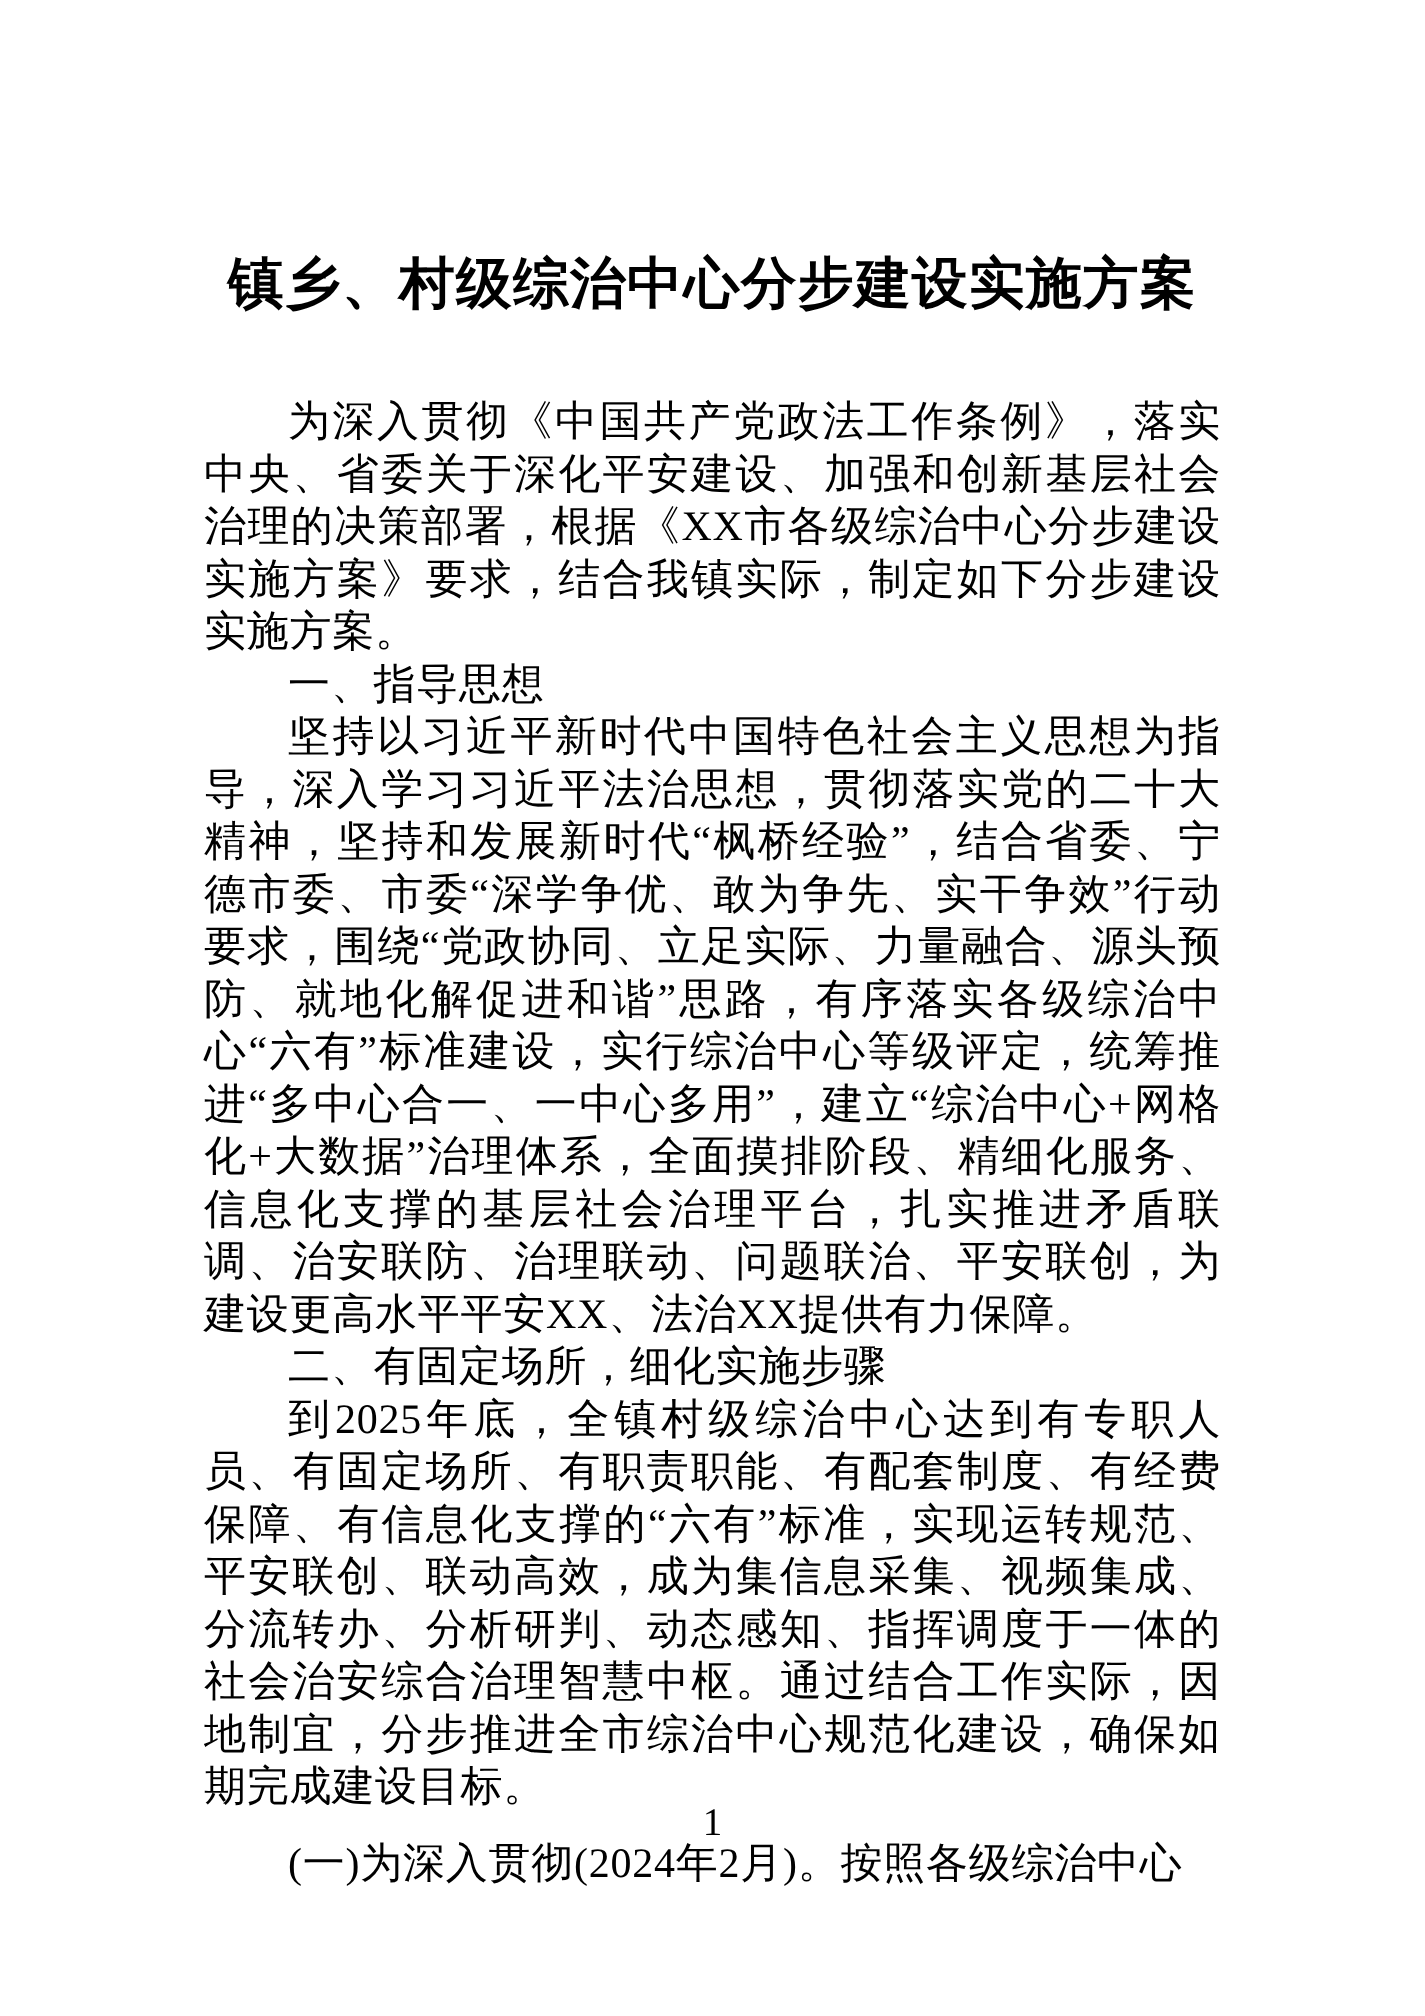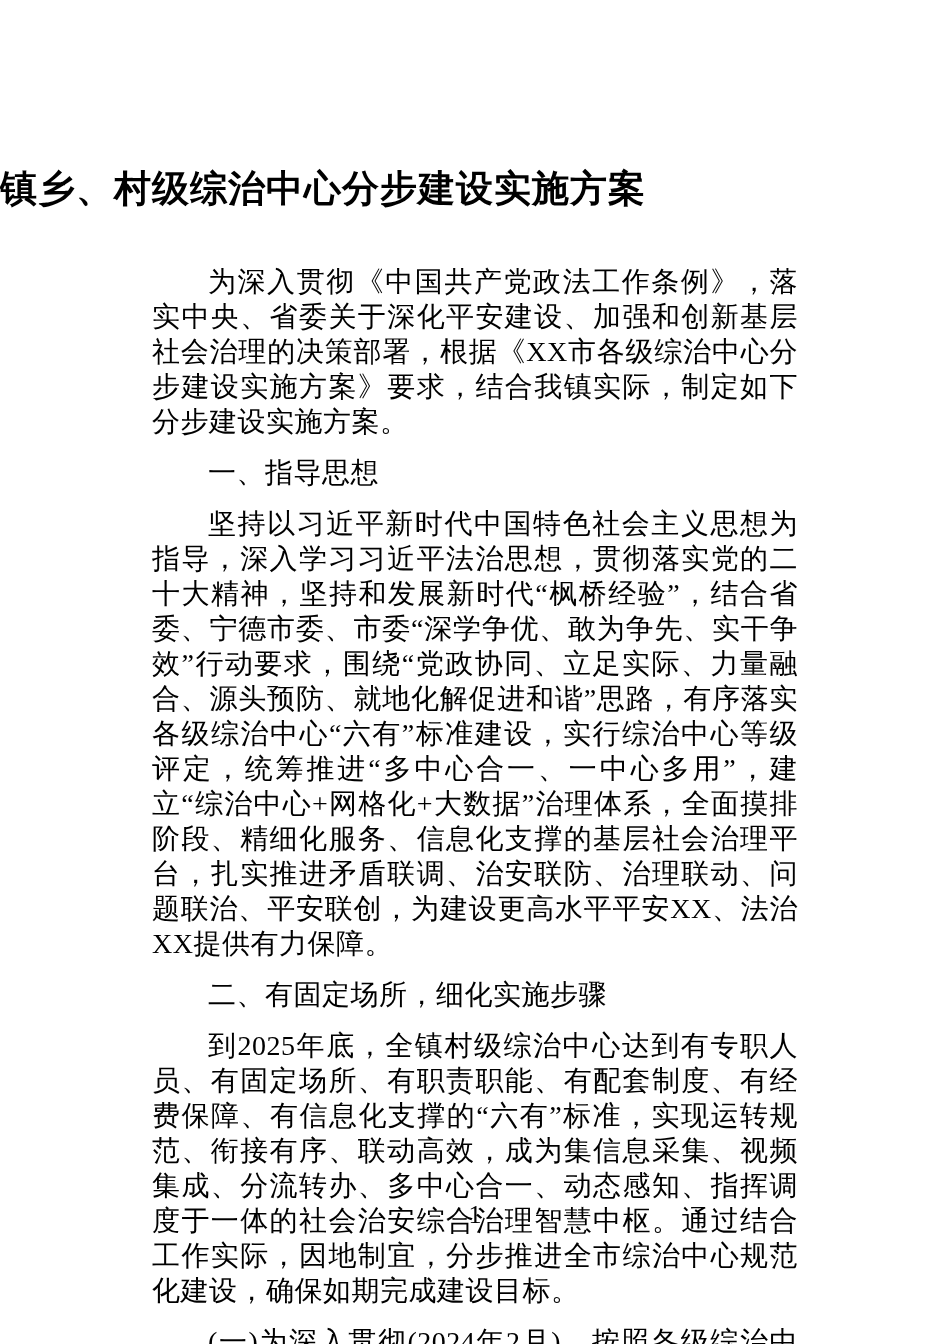--- a/index.html
+++ b/index.html
@@ -17,38 +17,38 @@
   .page {
     position: relative;
     width: 950px;
     height: 1344px;
     background: #ffffff;
     overflow: hidden;
   }
   .doc-title {
     margin: 0;
     padding-top: 164px;
-    text-align: left;
+    text-align: center;
     font-family: "Liberation Sans", "DejaVu Sans", sans-serif;
     font-weight: bold;
     font-size: 37px;
     letter-spacing: 1px;
     color: #000000;
   }
   .body-text {
     width: 678px;
     margin: 50px auto 0 auto;
     font-size: 28px;
     line-height: 35px;
     text-align: justify;
     text-justify: inter-character;
     letter-spacing: 0.5px;
   }
   .para {
-    margin: 16px;
+    margin: 0;
     text-indent: 2em;
   }
   .para.heading {
     font-weight: normal;
   }
   .para.spaced {
     margin-top: 16px;
   }
   .page-number {
     position: absolute;
@@ -65,19 +65,19 @@
 
 <div class="page">
 
   <h1 class="doc-title">镇乡、村级综治中心分步建设实施方案</h1>
 
   <div class="body-text">
     <p class="para">为深入贯彻《中国共产党政法工作条例》，落实中央、省委关于深化平安建设、加强和创新基层社会治理的决策部署，根据《XX市各级综治中心分步建设实施方案》要求，结合我镇实际，制定如下分步建设实施方案。</p>
     <p class="para heading">一、指导思想</p>
     <p class="para">坚持以习近平新时代中国特色社会主义思想为指导，深入学习习近平法治思想，贯彻落实党的二十大精神，坚持和发展新时代“枫桥经验”，结合省委、宁德市委、市委“深学争优、敢为争先、实干争效”行动要求，围绕“党政协同、立足实际、力量融合、源头预防、就地化解促进和谐”思路，有序落实各级综治中心“六有”标准建设，实行综治中心等级评定，统筹推进“多中心合一、一中心多用”，建立“综治中心+网格化+大数据”治理体系，全面摸排阶段、精细化服务、信息化支撑的基层社会治理平台，扎实推进矛盾联调、治安联防、治理联动、问题联治、平安联创，为建设更高水平平安XX、法治XX提供有力保障。</p>
     <p class="para heading">二、有固定场所，细化实施步骤</p>
-    <p class="para">到2025年底，全镇村级综治中心达到有专职人员、有固定场所、有职责职能、有配套制度、有经费保障、有信息化支撑的“六有”标准，实现运转规范、衔接有序、联动高效，成为集信息采集、视频集成、分流转办、多中心合一、动态感知、指挥调度于一体的社会治安综合治理智慧中枢。通过结合工作实际，因地制宜，分步推进全市综治中心规范化建设，确保如期完成建设目标。</p>
+    <p class="para">到2025年底，全镇村级综治中心达到有专职人员、有固定场所、有职责职能、有配套制度、有经费保障、有信息化支撑的“六有”标准，实现运转规范、平安联创、联动高效，成为集信息采集、视频集成、分流转办、分析研判、动态感知、指挥调度于一体的社会治安综合治理智慧中枢。通过结合工作实际，因地制宜，分步推进全市综治中心规范化建设，确保如期完成建设目标。</p>
     <p class="para spaced">(一)为深入贯彻(2024年2月)。按照各级综治中心</p>
   </div>
 
   <div class="page-number">1</div>
 
 </div>
 
 </body></html>

